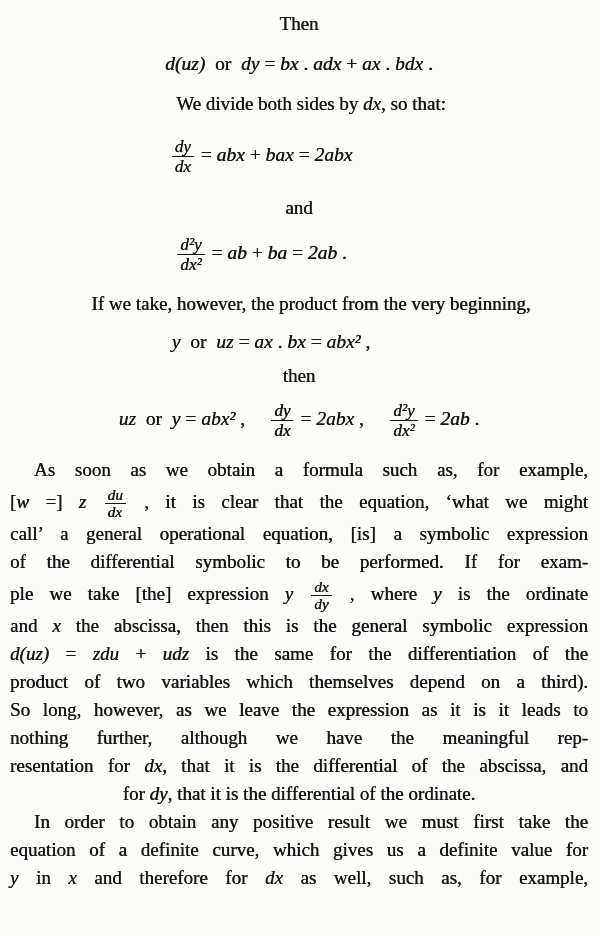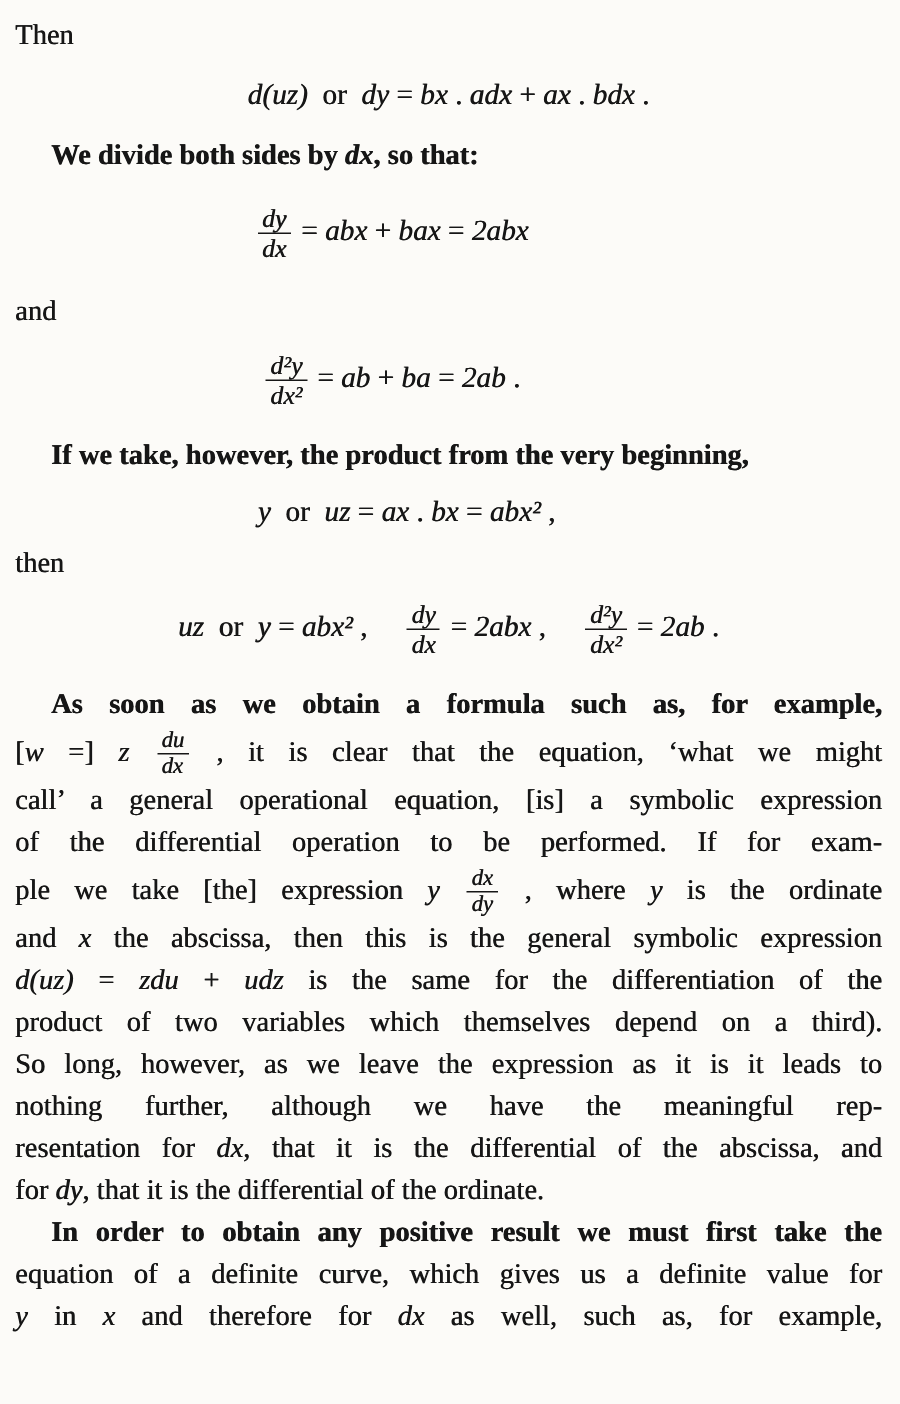--- a/index.html
+++ b/index.html
@@ -14,23 +14,23 @@
     background:#fcfbf8;
     color:#161616;
     box-sizing:border-box;
     padding:10px 12px 0 10px;
     overflow:hidden;
     text-shadow:0.35px 0 0 currentColor; 
   }
   .line{
     font-size:19px;
     line-height:28px;
-    text-align:left;
+    text-align:center;
   }
-  .indent{ text-indent:24px;font-weight:bold; }
+  .indent{ text-indent:24px; }
   .just{
     text-align:justify;
     text-align-last:justify;
   }
   .fl{ line-height:36px; } 
   .eq{
     font-size:19.5px;
     line-height:28px;
     text-align:center;
     font-family:Liberation Serif, serif;
@@ -65,21 +65,21 @@
   <div class="line mt14"><span>and</span></div>
   <div class="eq frac-row mt6 shiftA"><span class="frac"><span class="num it">d²y</span><span class="den it">dx²</span></span><span> = </span><span class="it">ab</span><span> + </span><span class="it">ba</span><span> = </span><span class="it">2ab</span><span> .</span></div>
   <div class="line indent mt12"><span>If we take, however, the product from the very beginning,</span></div>
   <div class="eq mt10 shiftB"><span class="it">y</span><span>&nbsp;&nbsp;or&nbsp;&nbsp;</span><span class="it">uz</span><span> = </span><span class="it">ax</span><span> . </span><span class="it">bx</span><span> = </span><span class="it">abx²</span><span> ,</span></div>
   <div class="line mt6"><span>then</span></div>
   <div class="eq frac-row mt4"><span class="it">uz</span><span>&nbsp;&nbsp;or&nbsp;&nbsp;</span><span class="it">y</span><span> = </span><span class="it">abx²</span><span> ,&nbsp;&nbsp;&nbsp;&nbsp;&nbsp;</span><span class="frac"><span class="num it">dy</span><span class="den it">dx</span></span><span> = </span><span class="it">2abx</span><span> ,&nbsp;&nbsp;&nbsp;&nbsp;&nbsp;</span><span class="frac"><span class="num it">d²y</span><span class="den it">dx²</span></span><span> = </span><span class="it">2ab</span><span> .</span></div>
 
   <div class="line just indent mt12"><span>As soon as we obtain a formula such as, for example,</span></div>
   <div class="line just fl"><span>[</span><span class="it">w</span><span> =] </span><span class="it">z</span><span> </span><span class="frac"><span class="num it">du</span><span class="den it">dx</span></span><span> , it is clear that the equation, ‘what we might</span></div>
   <div class="line just"><span>call’ a general operational equation, [is] a symbolic expression</span></div>
-  <div class="line just"><span>of the differential operation to be performed. If for exam-</span></div>
+  <div class="line just"><span>of the differential symbolic to be performed. If for exam-</span></div>
   <div class="line just fl"><span>ple we take [the] expression </span><span class="it">y</span><span> </span><span class="frac"><span class="num it">dx</span><span class="den it">dy</span></span><span> , where </span><span class="it">y</span><span> is the ordinate</span></div>
   <div class="line just"><span>and </span><span class="it">x</span><span> the abscissa, then this is the general symbolic expression</span></div>
   <div class="line just"><span class="it">d(uz)</span><span> = </span><span class="it">zdu</span><span> + </span><span class="it">udz</span><span> is the same for the differentiation of the</span></div>
   <div class="line just"><span>product of two variables which themselves depend on a third).</span></div>
   <div class="line just"><span>So long, however, as we leave the expression as it is it leads to</span></div>
   <div class="line just"><span>nothing further, although we have the meaningful rep-</span></div>
   <div class="line just"><span>resentation for </span><span class="it">dx</span><span>, that it is the differential of the abscissa, and</span></div>
   <div class="line"><span>for </span><span class="it">dy</span><span>, that it is the differential of the ordinate.</span></div>
   <div class="line just indent"><span>In order to obtain any positive result we must first take the</span></div>
   <div class="line just"><span>equation of a definite curve, which gives us a definite value for</span></div>

